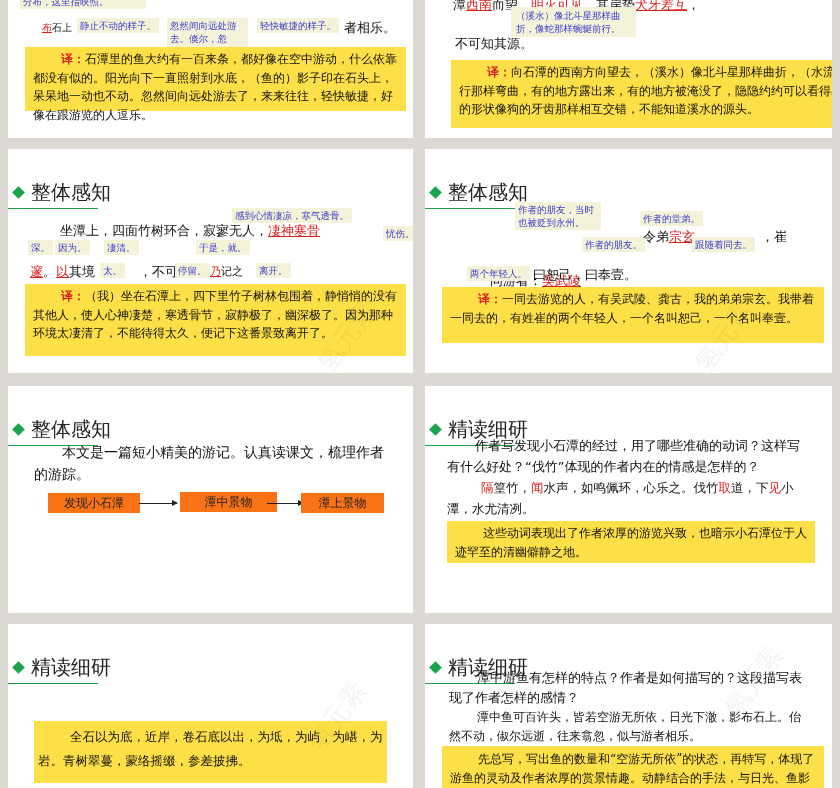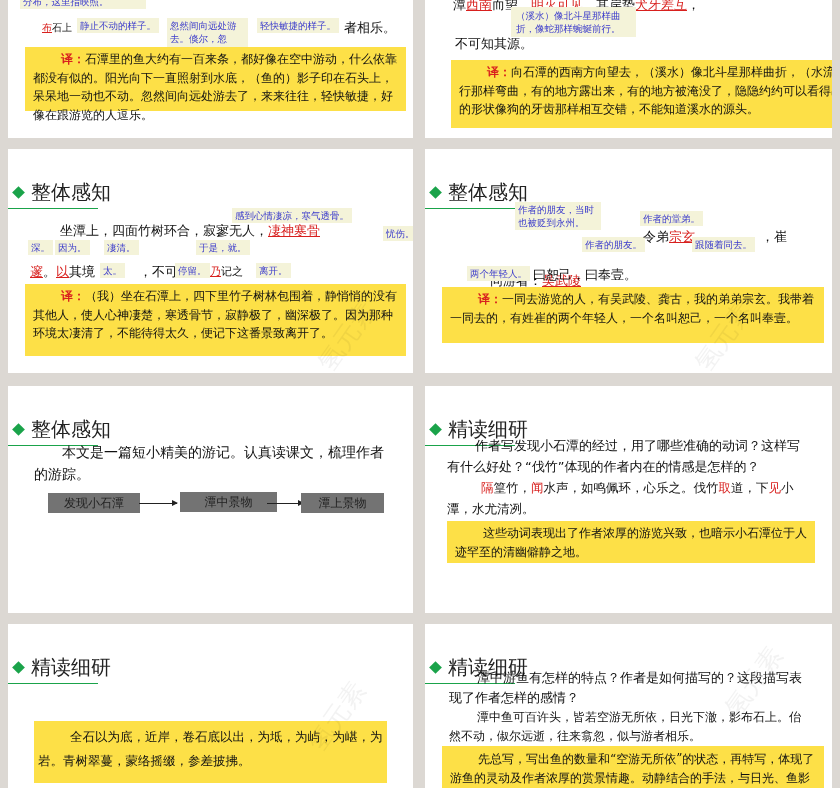--- a/index.html
+++ b/index.html
@@ -32,21 +32,21 @@
   .note {
     position:absolute; background:#f4f3d9; color:#3a3acb;
     font-family:"DejaVu Sans", sans-serif; font-size:9.5px; line-height:13px; padding:1px 3px;
   }
   .trans {
     position:absolute; background:#fde047; font-size:12px; line-height:18.5px; color:#111;
     padding:3px 8px; box-sizing:border-box;
   }
   .trans .lbl { color:#d8201e; font-weight:bold; }
   .flow-box {
-    position:absolute; background:#737373; color:#222; font-size:12px;
+    position:absolute; background:#f97316; color:#222; font-size:12px;
     text-align:center; line-height:20px; height:20px;
   }
   .arrow { position:absolute; height:1px; background:#222; }
   .arrow::after {
     content:""; position:absolute; right:-1px; top:-3px;
     border-left:6px solid #222; border-top:3.5px solid transparent; border-bottom:3.5px solid transparent;
   }
   .watermark {
     position:absolute; font-family:"DejaVu Sans", sans-serif; font-size:26px; color:rgba(0,0,0,0.05);
     transform:rotate(-55deg); pointer-events:none;

